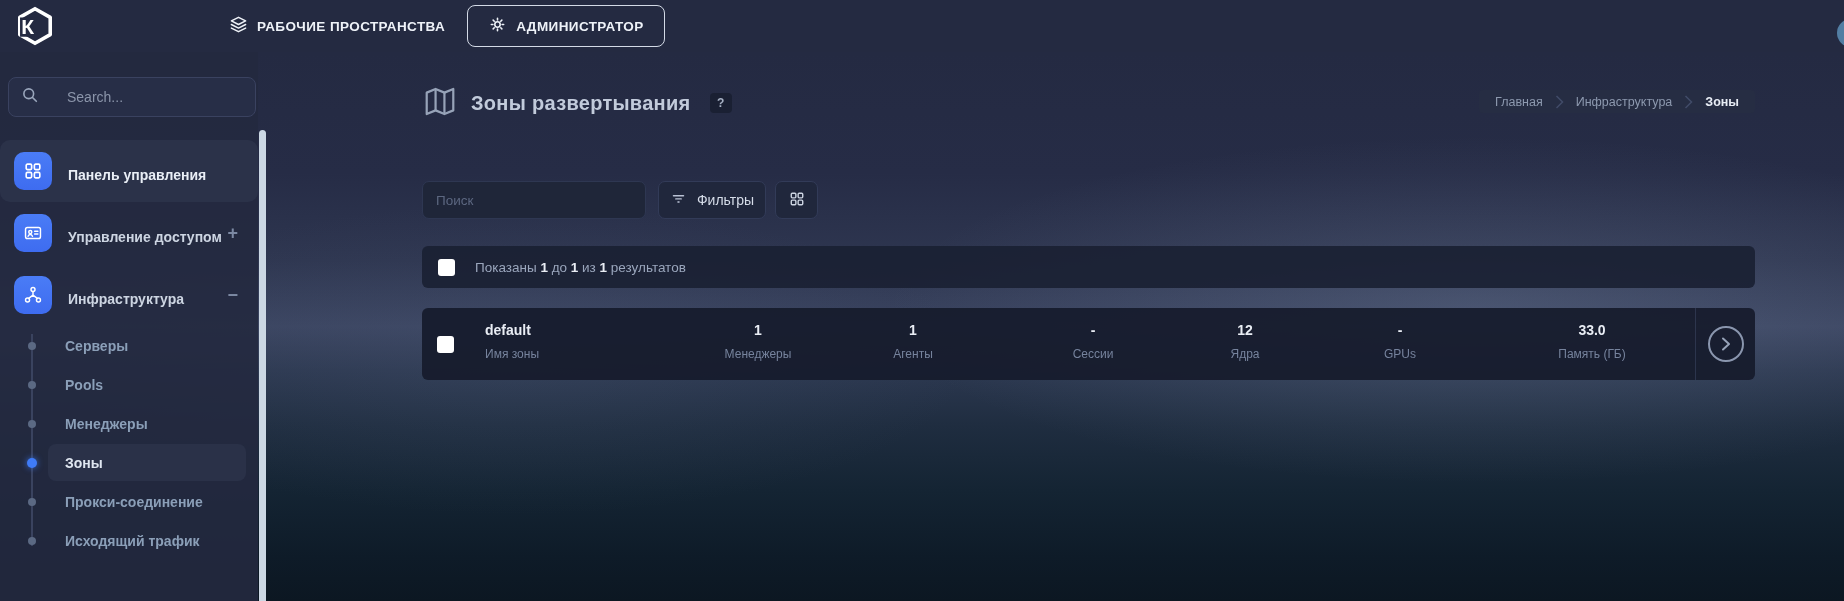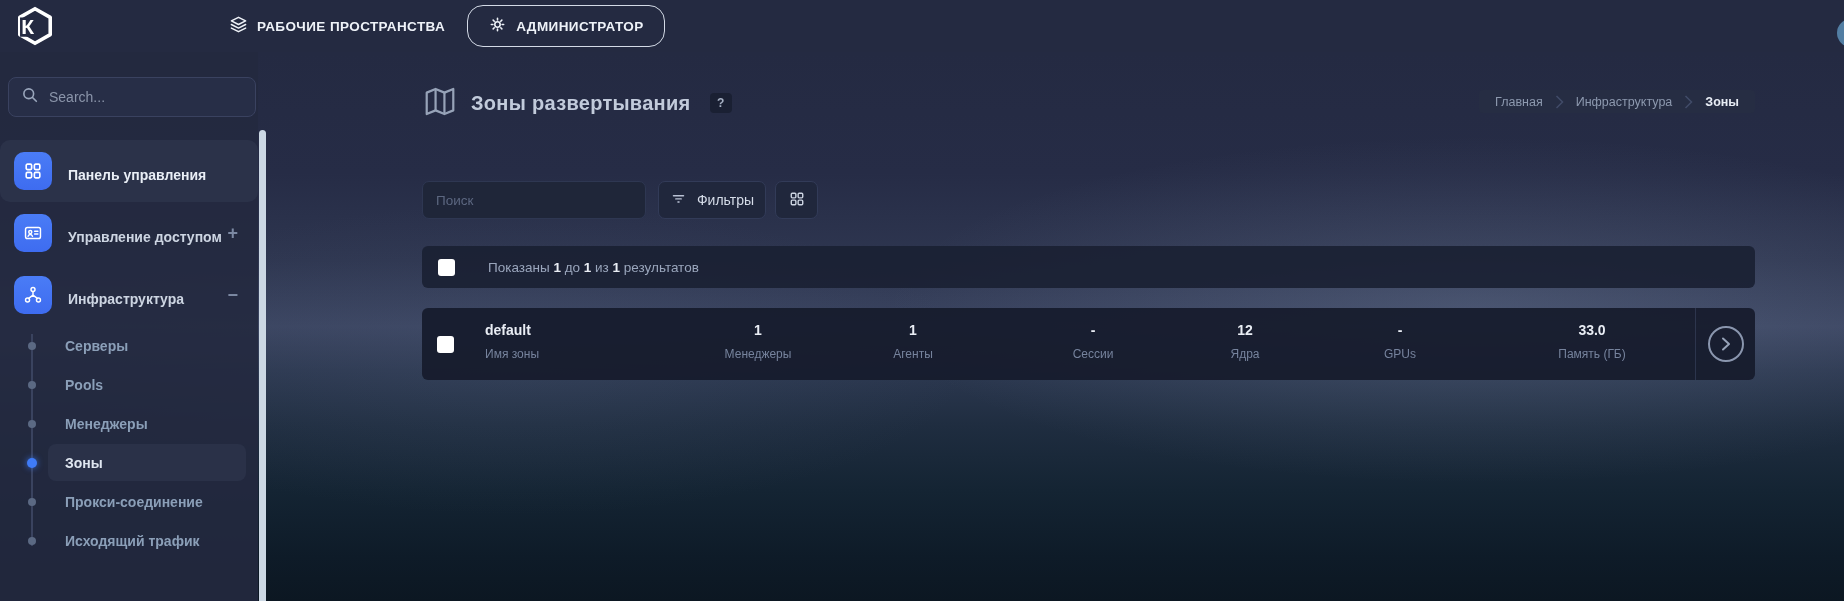--- a/index.html
+++ b/index.html
@@ -15,31 +15,31 @@
       linear-gradient(180deg, #242a42 0%, #262c46 22%, #2e3650 38%, #3a4460 50%,
         #2c3850 58%, #1f2d40 68%, #142433 80%, #0e1b28 92%, #0c1722 100%);
   }
 
   
   .topbar { position:absolute; left:0; top:0; width:100%; height:52px; background:#242a41; z-index:30; }
   .logo { position:absolute; left:14px; top:5px; width:42px; height:42px; }
   .topnav { position:absolute; left:229px; top:0; height:52px; display:flex; align-items:center; }
   .nav-item { display:flex; align-items:center; gap:9px; color:#eef2f8; font-size:13.5px;
     font-weight:bold; letter-spacing:.4px; cursor:pointer; }
-  .nav-item.boxed { margin-left:22px; border:1.5px solid #d3dae6; border-radius:16px;
+  .nav-item.boxed { margin-left:22px; border:1.5px solid #d3dae6; border-radius:8px;
     height:42px; padding:0 20px; }
   .avatar-sliver { position:absolute; top:19px; right:-21px; width:28px; height:28px;
     border-radius:50%; background:#527ea3; }
 
   
   .sidebar { position:absolute; left:0; top:52px; width:258px; bottom:0;
     background:rgba(35,41,63,0.90); z-index:20; }
   .sb-search { position:absolute; left:8px; top:25px; width:248px; height:40px;
     background:#272e47; border:1px solid #3a4260; border-radius:8px;
-    display:flex; align-items:center; padding:0 12px; gap:10px; }
+    display:flex; align-items:center; padding:0 12px; gap:28px; }
   .sb-search input { flex:1; background:transparent; border:none; outline:none;
     color:#c7d0de; font-size:14px; font-family:inherit; }
   .sb-search input::placeholder { color:#8b95aa; }
   .sb-items { position:absolute; left:0; top:88px; width:258px; }
   .sb-item { position:relative; height:62px; display:flex; align-items:center; cursor:pointer; }
   .sb-item.active { background:#2b3249; border-radius:10px; }
   .sb-ico { position:absolute; left:14px; width:38px; height:38px; border-radius:10px;
     background:linear-gradient(180deg,#4a7cf6,#3e6cf0); display:flex;
     align-items:center; justify-content:center; }
   .sb-label { margin-left:68px; font-size:14px; font-weight:bold; color:#cdd5e2;margin-top:8px; }
@@ -82,21 +82,21 @@
     border:1px solid #323b58; border-radius:7px; color:#d6dde9; font-size:14px;
     cursor:pointer; }
   .btn.filters { margin-left:12px; width:108px; }
   .btn.grid { margin-left:9px; width:43px; }
 
   .results-bar { position:absolute; left:0; top:194px; width:1333px; height:42px;
     background:rgba(26,33,51,0.92); border-radius:6px; display:flex; align-items:center;
     padding-left:16px; }
   .checkbox { width:17px; height:17px; background:#ffffff; border-radius:3px; cursor:pointer;
     flex:none; }
-  .results-text { margin-left:33px; font-size:13.5px; color:#9aa6bc; }
+  .results-text { margin-left:20px; font-size:13.5px; color:#9aa6bc; }
   .results-text b { color:#e9edf4; }
 
   .row-card { position:absolute; left:0; top:256px; width:1333px; height:72px;
     background:rgba(22,28,45,0.94); border-radius:6px; }
   .row-card .checkbox { position:absolute; left:15px; top:28px; }
   .cell { position:absolute; top:14px; text-align:center; transform:translateX(-50%); }
   .cell.name { left:63px; transform:none; text-align:left; }
   .cell-value { font-size:14px; font-weight:bold; color:#e9edf4; }
   .cell-label { margin-top:9px; font-size:12px; color:#76839d; }
   .chevron-cell { position:absolute; right:0; top:0; bottom:0; width:60px;

